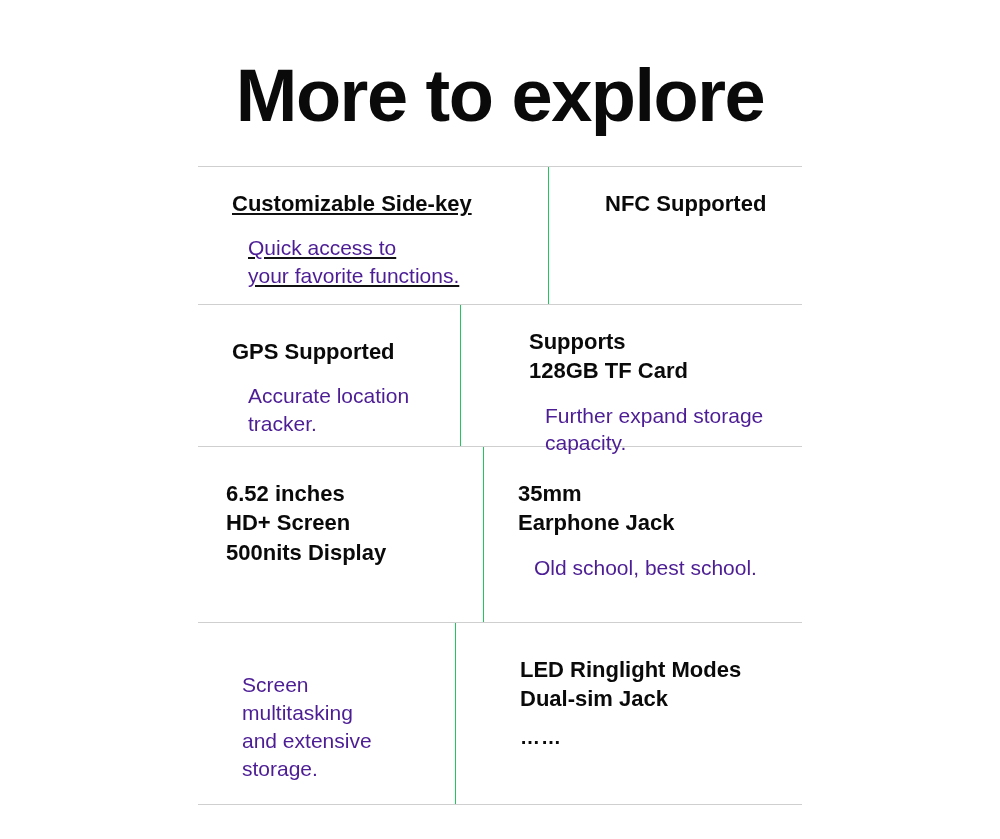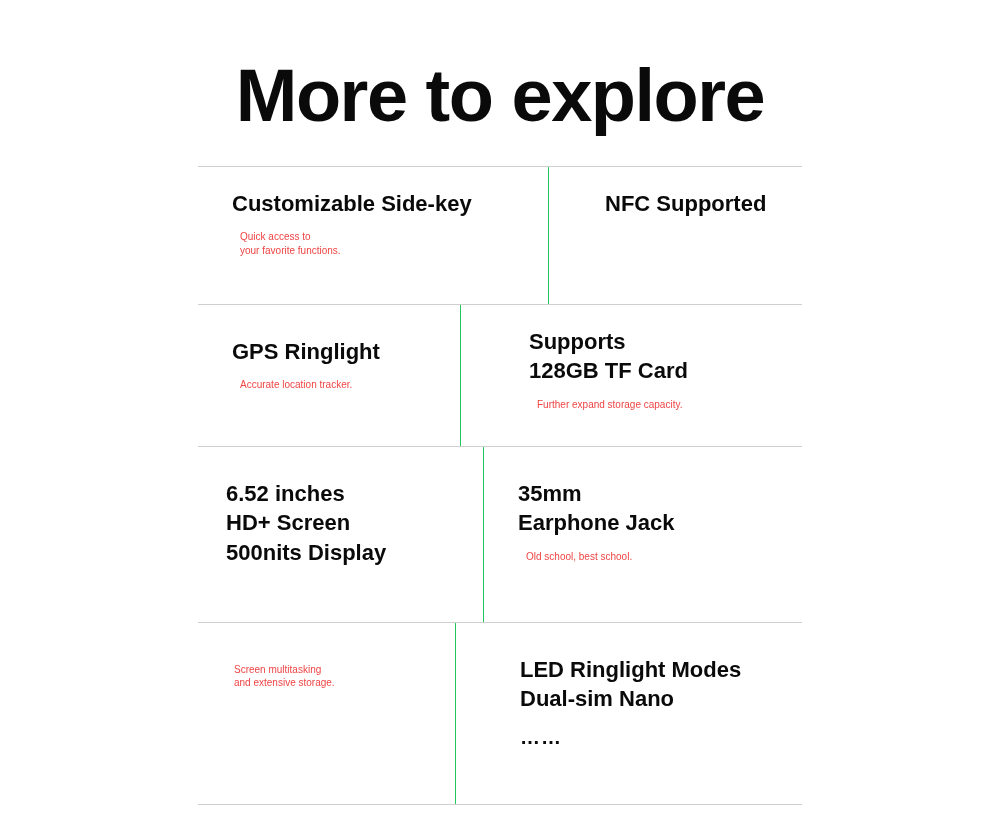--- a/index.html
+++ b/index.html
@@ -60,21 +60,21 @@
     padding-right: 14px;
   }
 
   .cell.right {
     padding-left: 34px;
     border-left: 1px solid #22c55e;
   }
 
   
   .row-1 { height: 138px; }
-  .row-1 .left  { width: 350px; padding-left: 34px; }
+  .row-1 .left  { width: 350px; padding-left: 34px; text-decoration: underline; }
   .row-1 .right { width: 254px; padding-left: 56px; }
 
   .row-2 { height: 142px; }
   .row-2 .left  { width: 262px; padding-left: 34px; }
   .row-2 .right { width: 342px; padding-left: 68px; }
 
   .row-3 { height: 176px; }
   .row-3 .left  { width: 285px; padding-left: 28px; }
   .row-3 .right { width: 319px; }
 
@@ -85,25 +85,25 @@
   .head {
     font-size: 22px;
     font-weight: 700;
     line-height: 1.33;
     color: #0a0a0a;
     margin: 0 0 10px 0;
     white-space: pre-line;
   }
 
   .sub {
-    font-size: 10px;
+    font-size: 21px;
     font-weight: 400;
     line-height: 1.33;
-    color: #ef4444;
-    margin: 8px;
+    color: #4c1d95;
+    margin: 16px;
     white-space: pre-line;
   }
 
   .row-1 .head { font-size: 22px; margin-bottom: 12px; }
   .row-2 .head { margin-bottom: 12px; }
   .row-3 .head { margin-bottom: 12px; }
   .row-4 .head { margin-bottom: 12px; }
 
   .dots {
     font-size: 20px;
@@ -131,21 +131,21 @@
 your favorite functions.</p>
       </div>
       <div class="cell right">
         <p class="head">NFC Supported</p>
       </div>
     </div>
 
     <div class="row row-2">
       <div class="cell left">
         <div class="spacer-top"></div>
-        <p class="head">GPS Ringlight</p>
+        <p class="head">GPS Supported</p>
         <p class="sub">Accurate location tracker.</p>
       </div>
       <div class="cell right">
         <p class="head">Supports
 128GB TF Card</p>
         <p class="sub">Further expand storage capacity.</p>
       </div>
     </div>
 
     <div class="row row-3">
@@ -166,19 +166,19 @@
 
     <div class="row row-4">
       <div class="cell left">
         <div class="spacer-top"></div>
         <p class="sub">Screen multitasking
 and extensive storage.</p>
       </div>
       <div class="cell right">
         <div class="spacer-top"></div>
         <p class="head">LED Ringlight Modes
-Dual-sim Nano</p>
+Dual-sim Jack</p>
         <p class="dots">……</p>
       </div>
     </div>
 
   </div>
 </div>
 
 </body></html>

